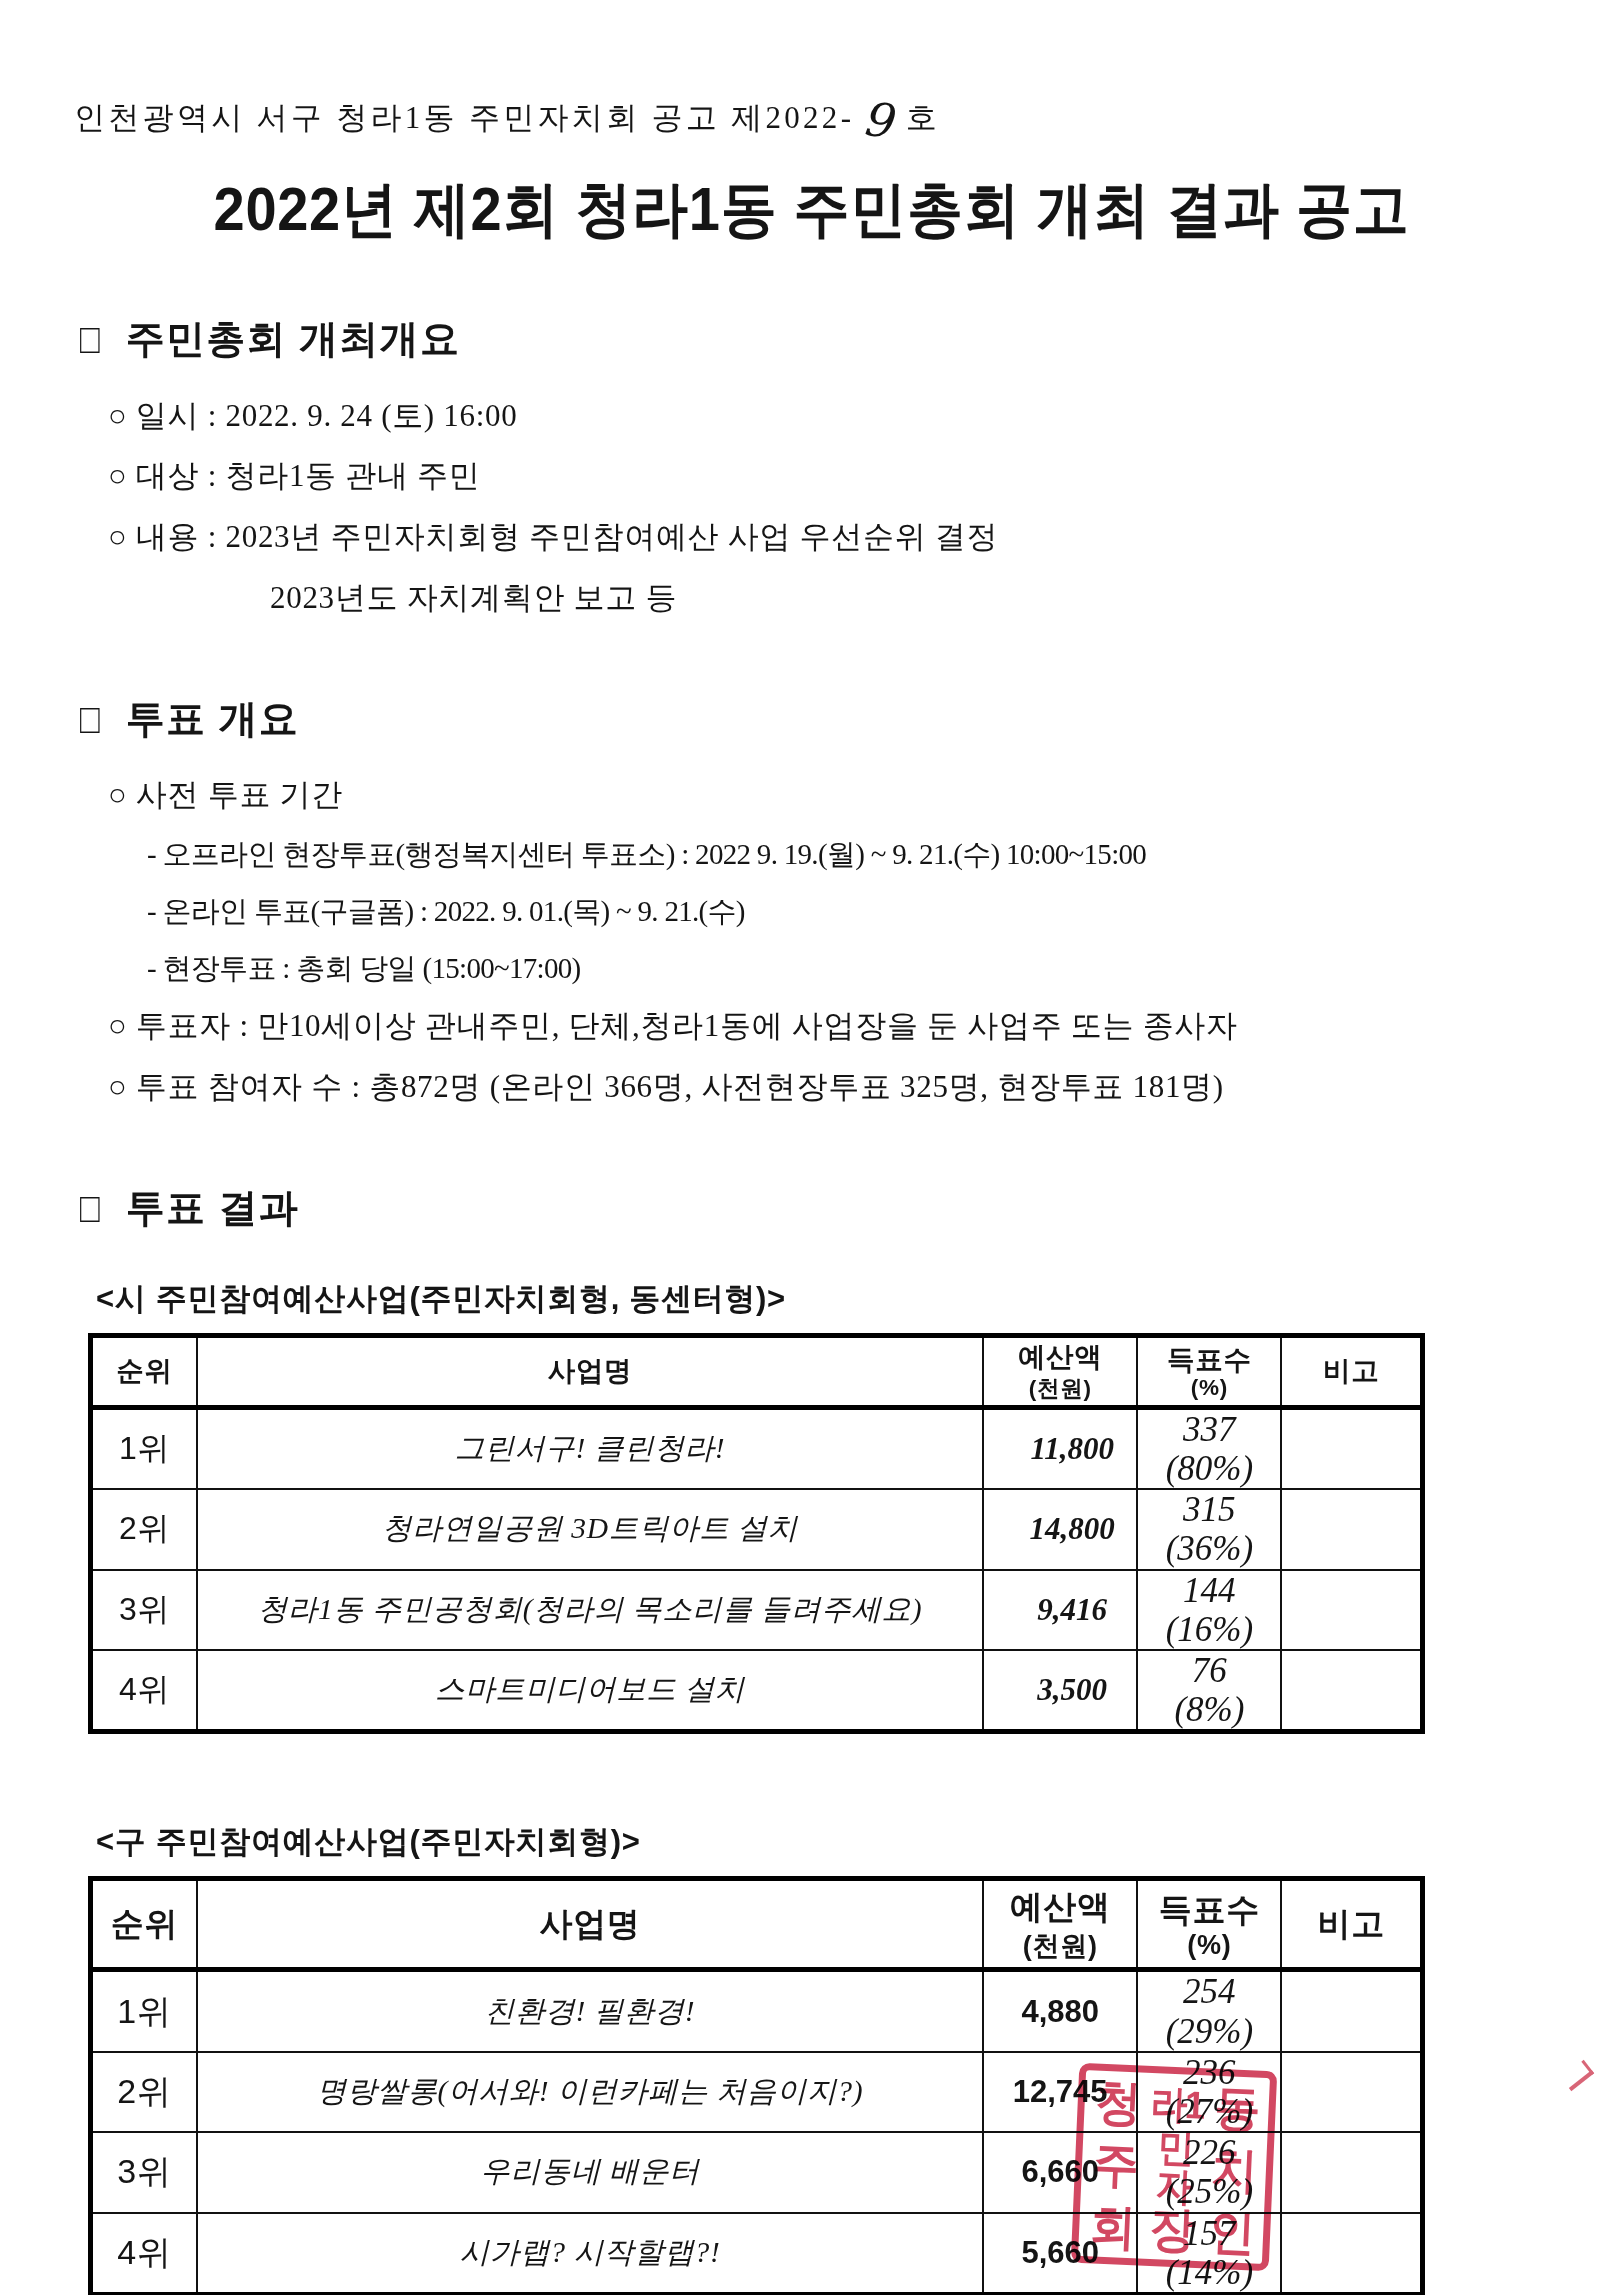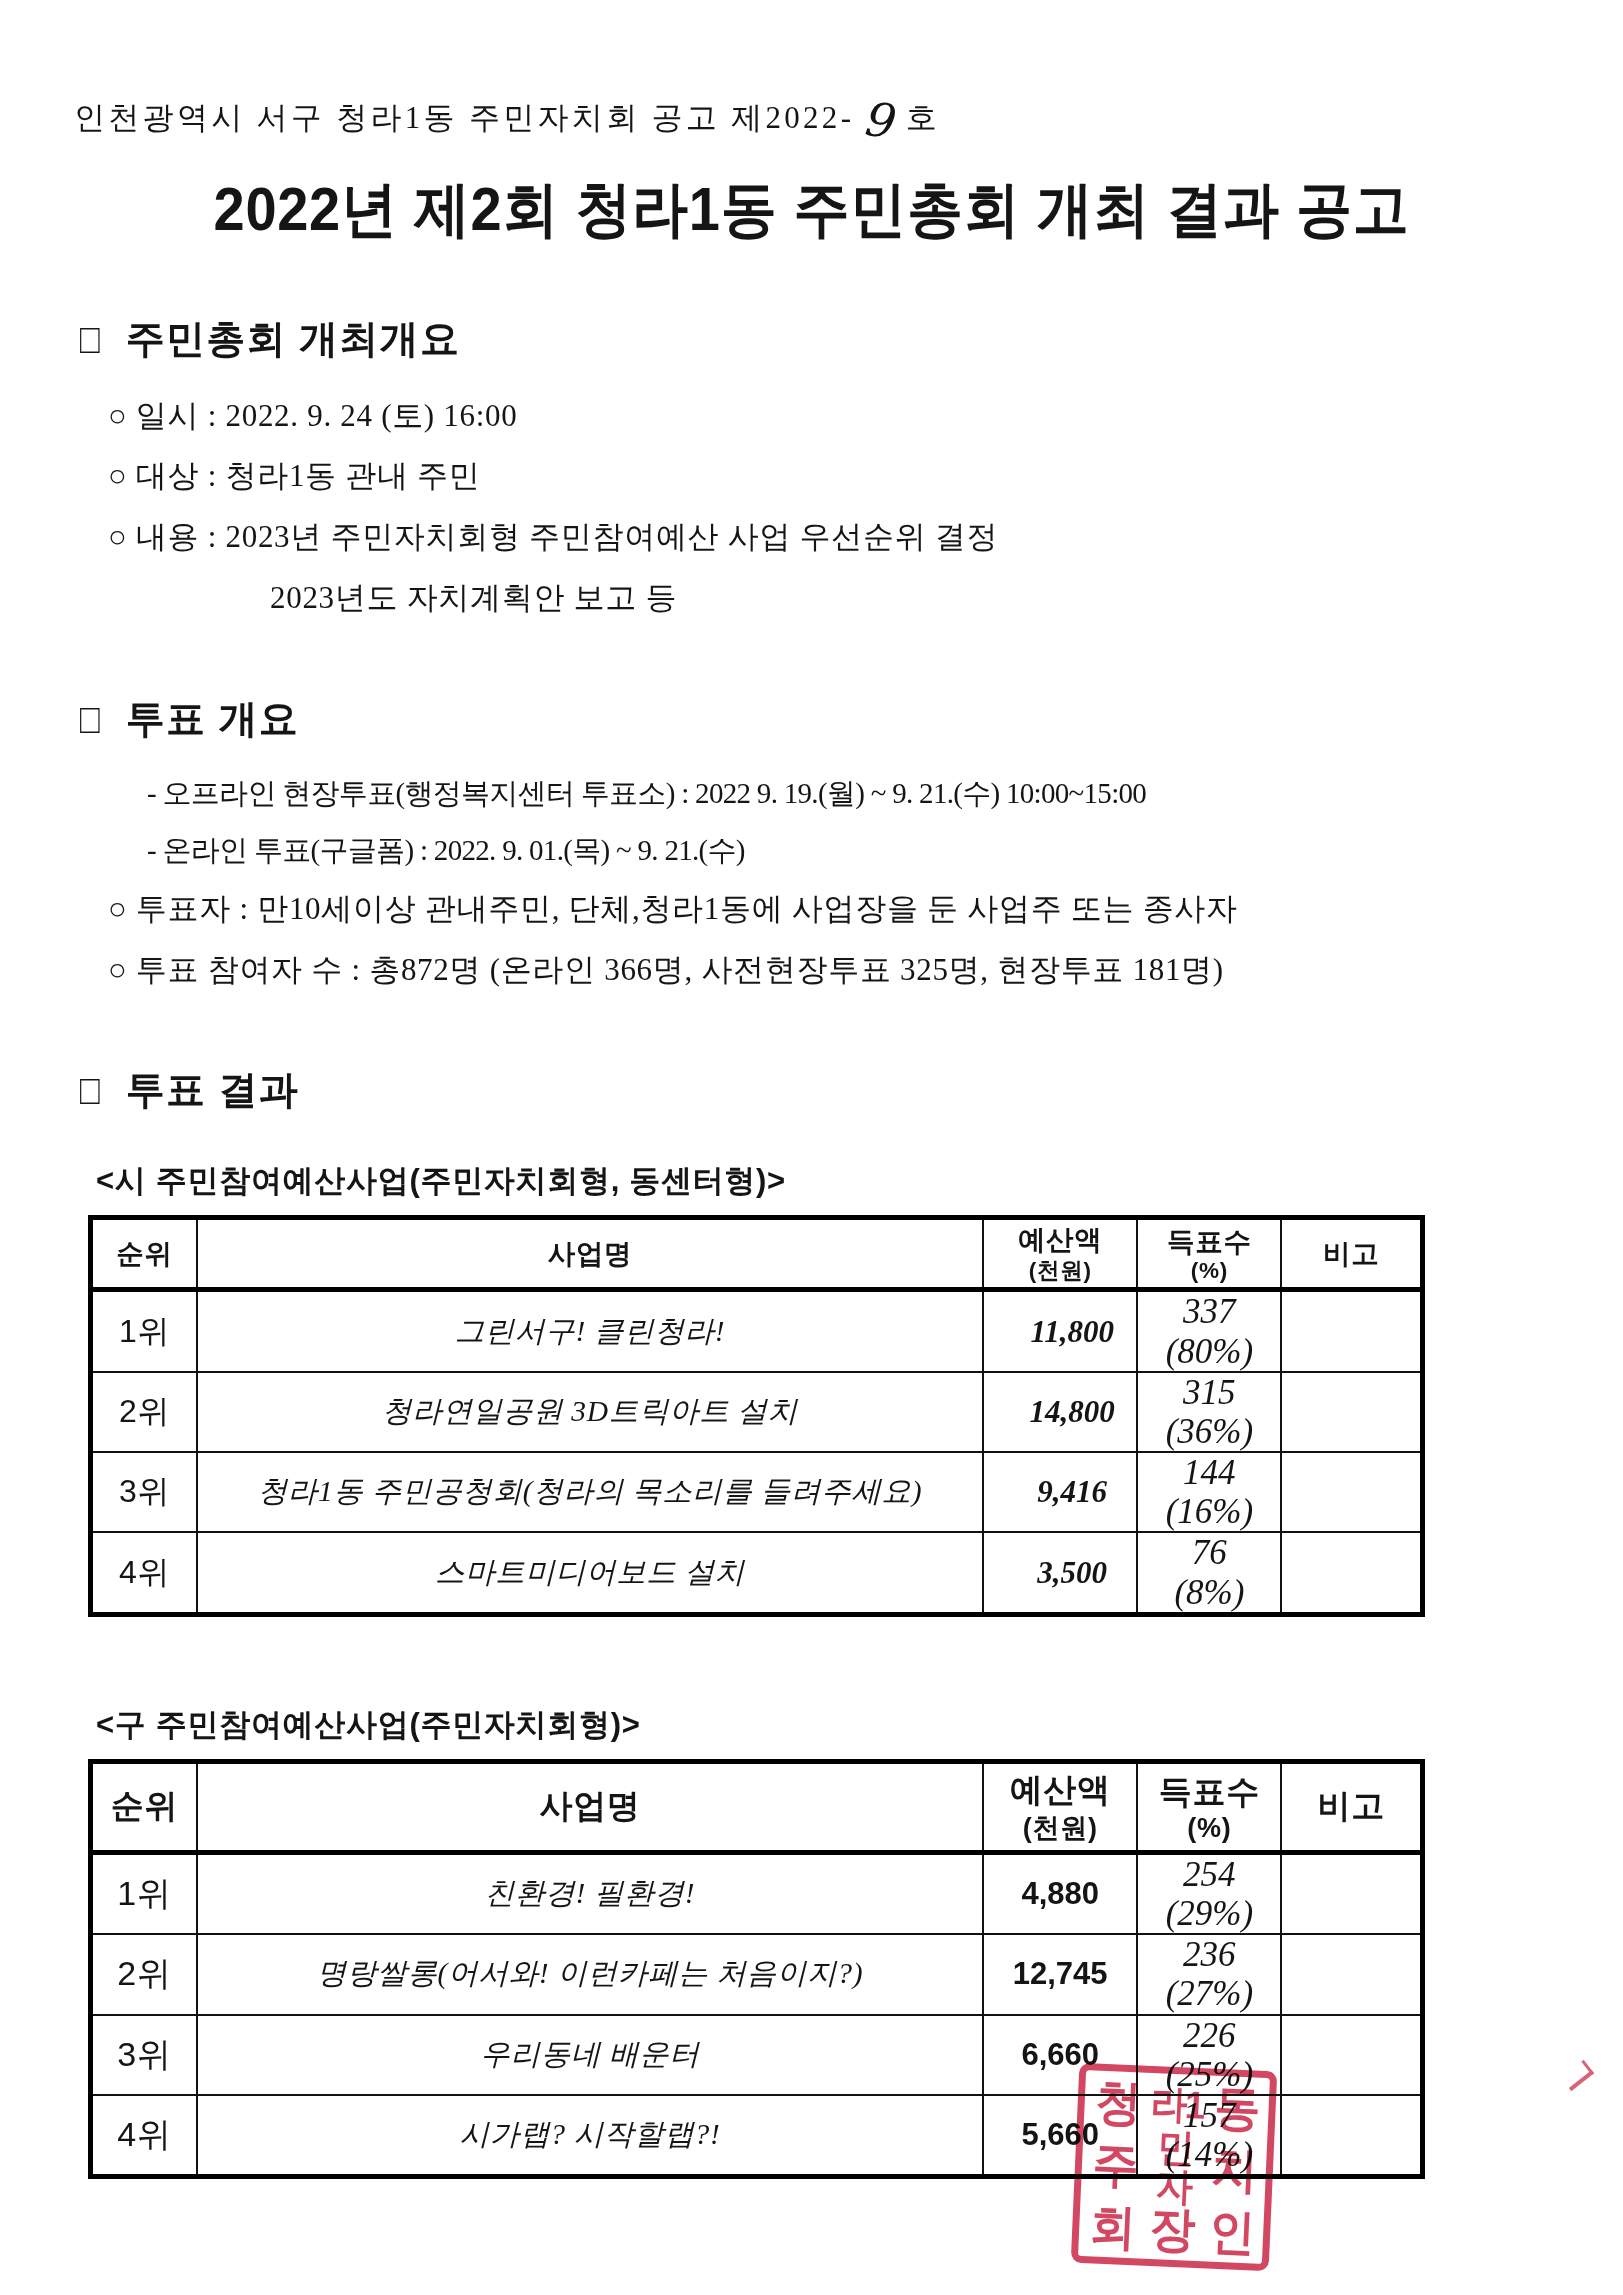--- a/index.html
+++ b/index.html
@@ -201,22 +201,24 @@
     <div class="item">○ 대상 : 청라1동 관내 주민</div>
     <div class="item">○ 내용 : 2023년 주민자치회형 주민참여예산 사업 우선순위 결정</div>
     <div class="item cont">2023년도 자치계획안 보고 등</div>
   </div>
 
   <div class="section-heading">
     <span class="square-bullet">□</span>
     <span>투표 개요</span>
   </div>
   <div class="item-list">
+    <div class="item">○ 사전 투표 기간</div>
     <div class="item sub">- 오프라인 현장투표(행정복지센터 투표소) : 2022 9. 19.(월) ~ 9. 21.(수) 10:00~15:00</div>
     <div class="item sub">- 온라인 투표(구글폼) : 2022. 9. 01.(목) ~ 9. 21.(수)</div>
+    <div class="item sub">- 현장투표 : 총회 당일 (15:00~17:00)</div>
     <div class="item">○ 투표자 : 만10세이상 관내주민, 단체,청라1동에 사업장을 둔 사업주 또는 종사자</div>
     <div class="item">○ 투표 참여자 수 : 총872명 (온라인 366명, 사전현장투표 325명, 현장투표 181명)</div>
   </div>
 
   <div class="section-heading">
     <span class="square-bullet">□</span>
     <span>투표 결과</span>
   </div>
 
   <div class="table-label">&lt;시 주민참여예산사업(주민자치회형, 동센터형)&gt;</div>

